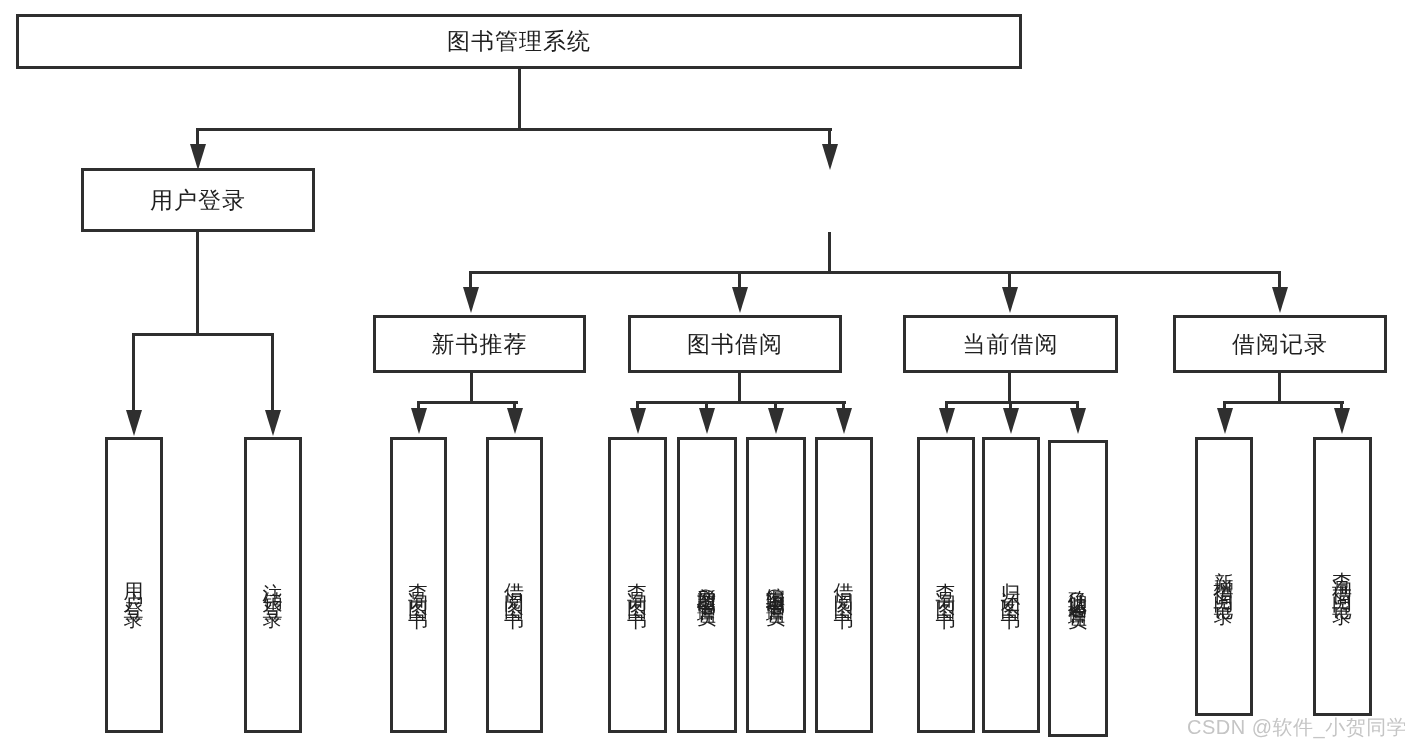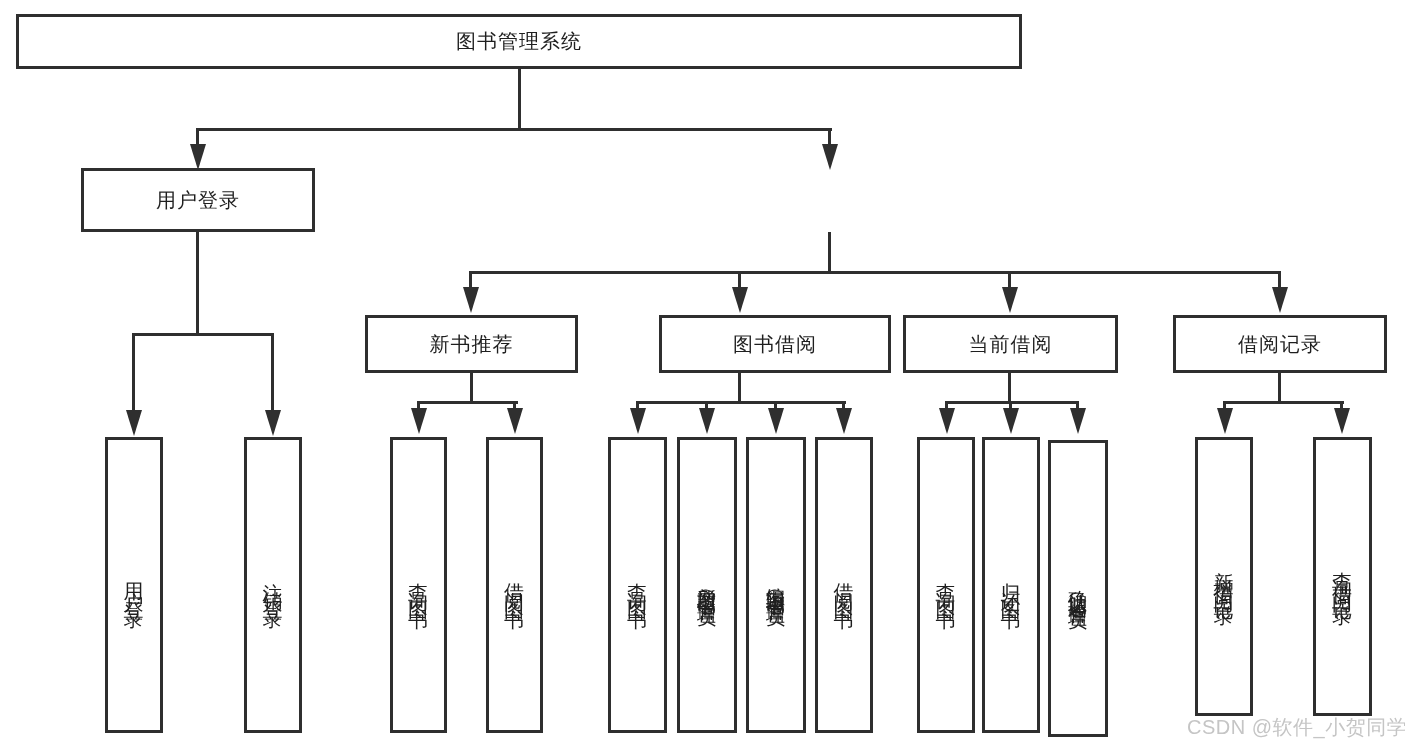--- a/index.html
+++ b/index.html
@@ -10,21 +10,21 @@
     font-family:"Liberation Sans","DejaVu Sans",sans-serif;
     color:#1f1f1f;
     overflow:hidden;
   }
   .hbox{
     position:absolute;
     box-sizing:border-box;
     background:#ffffff;
     border:3px solid #2f2f2f;
     display:flex;align-items:center;justify-content:center;
-    font-size:20px;
+    font-size:23px;
     letter-spacing:1px;
     white-space:nowrap;
   }
   .vbox{
     position:absolute;
     box-sizing:border-box;
     background:#ffffff;
     border:3px solid #2f2f2f;
     display:flex;align-items:center;justify-content:center;
     writing-mode:vertical-rl;
@@ -80,22 +80,22 @@
   <div class="hline" style="left:470px;top:271px;width:811px;"></div>
   <div class="vline" style="left:469px;top:271px;height:18px;"></div>
   <div class="ah" style="left:463px;top:287px;"></div>
   <div class="vline" style="left:738px;top:271px;height:18px;"></div>
   <div class="ah" style="left:732px;top:287px;"></div>
   <div class="vline" style="left:1008px;top:271px;height:18px;"></div>
   <div class="ah" style="left:1002px;top:287px;"></div>
   <div class="vline" style="left:1278px;top:271px;height:18px;"></div>
   <div class="ah" style="left:1272px;top:287px;"></div>
 
-  <div class="hbox" style="left:365px;top:315px;width:213px;height:58px;">新书推荐</div>
-  <div class="hbox" style="left:659px;top:315px;width:232px;height:58px;">图书借阅</div>
+  <div class="hbox" style="left:373px;top:315px;width:213px;height:58px;">新书推荐</div>
+  <div class="hbox" style="left:628px;top:315px;width:214px;height:58px;">图书借阅</div>
   <div class="hbox" style="left:1173px;top:315px;width:214px;height:58px;">借阅记录</div>
   <div class="hbox" style="left:903px;top:315px;width:215px;height:58px;">当前借阅</div>
 
   <div class="vline" style="left:470px;top:373px;height:31px;"></div>
   <div class="hline" style="left:417px;top:401px;width:101px;"></div>
   <div class="vline" style="left:417px;top:401px;height:11px;"></div>
   <div class="ah" style="left:411px;top:408px;"></div>
   <div class="vline" style="left:513px;top:401px;height:11px;"></div>
   <div class="ah" style="left:507px;top:408px;"></div>
 

